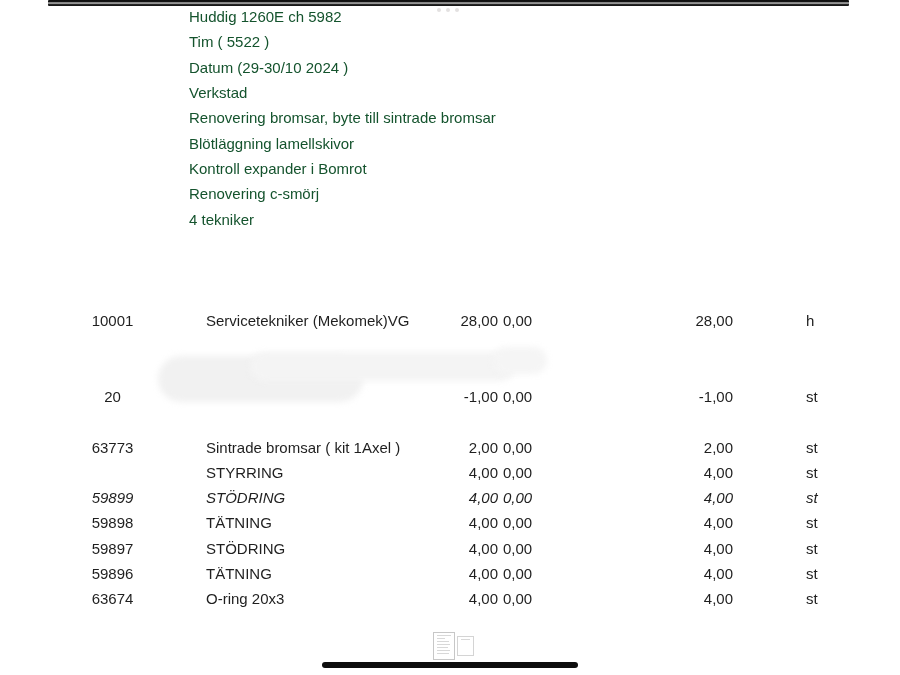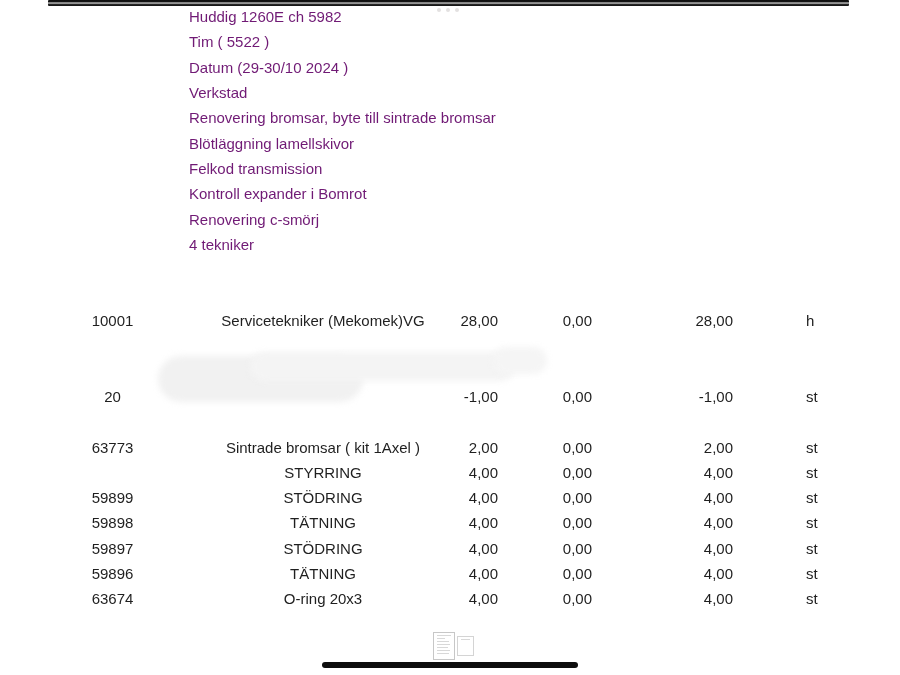--- a/index.html
+++ b/index.html
@@ -50,45 +50,45 @@
   .header-block {
     position: absolute;
     left: 189px;
     top: 4px;
   }
   .header-line {
     height: 25.35px;
     line-height: 25.35px;
     font-size: 15px;
     white-space: pre;
-    color: #701a75;
+    color: #14532d;
   }
 
   
   .trow {
     position: absolute;
     left: 0;
     width: 900px;
     height: 22px;
     line-height: 22px;
     font-size: 15px;
   }
   .trow .cell { position: absolute; top: 0; height: 22px; white-space: pre; }
   .c-code  { left: 50px;  width: 125px; text-align: center; }
-  .c-desc  { left: 178px; width: 290px; text-align: center; }
+  .c-desc  { left: 206px; width: 290px; text-align: left; }
   .c-qty   { left: 398px; width: 100px; text-align: right; }
-  .c-col4  { left: 492px; width: 100px; text-align: right; }
+  .c-col4  { left: 503px; width: 100px; }
   .c-col5  { left: 633px; width: 100px; text-align: right; }
   .c-unit  { left: 806px; width: 34px;  text-align: left; }
 
   .r1 { top: 310px; }
   .r2 { top: 386px; }
   .r3 { top: 437px; }
   .r4 { top: 462px; }
-  .r5 { top: 487px; }
+  .r5 { top: 487px; font-style: italic; }
   .r6 { top: 512px; }
   .r7 { top: 538px; }
   .r8 { top: 563px; padding-left: 24px; }
   .r9 { top: 588px; }
 
   
   .smudge { position: absolute; filter: blur(3px); }
   .smudge-a { left: 158px; top: 356px; width: 205px; height: 46px; border-radius: 23px; background: #f1f1f1; }
   .smudge-b { left: 250px; top: 352px; width: 265px; height: 29px; border-radius: 15px; background: #f4f4f4; }
   .smudge-c { left: 493px; top: 347px; width: 54px;  height: 27px; border-radius: 14px; background: #f5f5f5; }
@@ -142,21 +142,20 @@
     <span></span>
   </div>
 
   <div class="header-block">
     <div class="header-line">Huddig 1260E ch 5982</div>
     <div class="header-line">Tim ( 5522 )</div>
     <div class="header-line">Datum (29-30/10 2024 )</div>
     <div class="header-line">Verkstad</div>
     <div class="header-line">Renovering bromsar, byte till sintrade bromsar</div>
     <div class="header-line">Blötläggning lamellskivor</div>
-    <div class="header-line">Felkod transmission</div>
     <div class="header-line">Kontroll expander i Bomrot</div>
     <div class="header-line">Renovering c-smörj</div>
     <div class="header-line">4 tekniker</div>
   </div>
 
   <div class="trow r1">
     <div class="cell c-code">10001</div>
     <div class="cell c-desc">Servicetekniker (Mekomek)VG</div>
     <div class="cell c-qty">28,00</div>
     <div class="cell c-col4">0,00</div>

